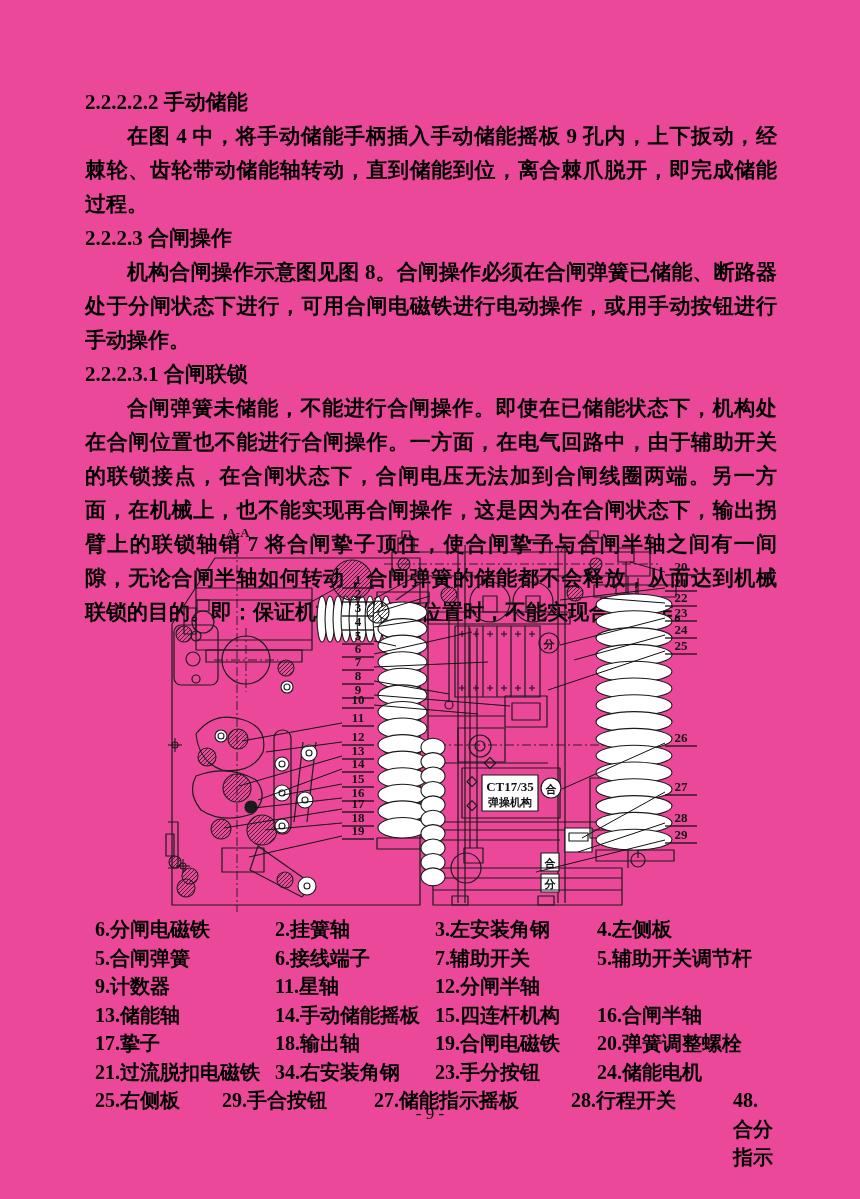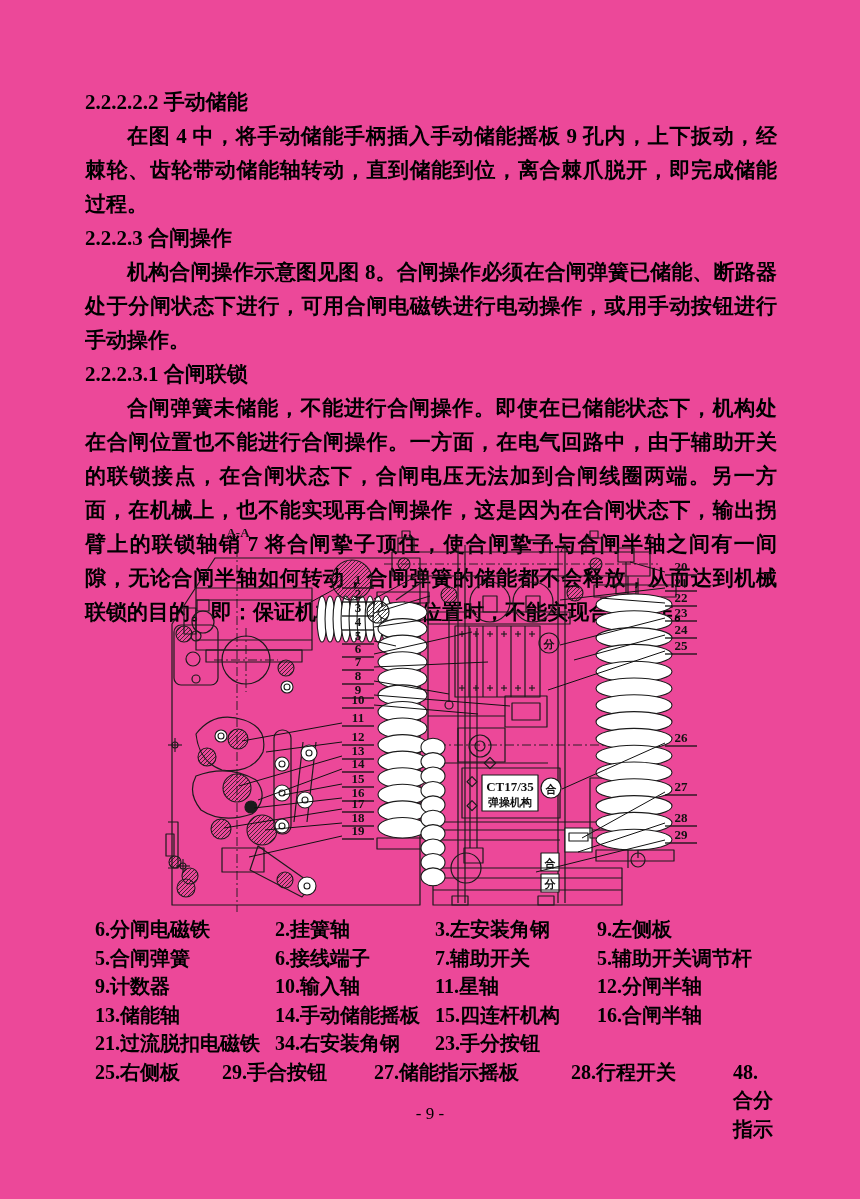--- a/index.html
+++ b/index.html
@@ -368,44 +368,50 @@
           <line x1="665" y1="840" x2="536" y2="872" stroke="#111" stroke-width="1"></line>
         </g>
     </svg>
   </div>
 
   <div class="parts">
     <div class="parts-row">
       <span>6.分闸电磁铁</span>
         <span>2.挂簧轴</span>
         <span>3.左安装角钢</span>
-        <span>9.左侧板</span>
+        <span>4.左侧板</span>
     </div>
     <div class="parts-row">
       <span>5.合闸弹簧</span>
         <span>6.接线端子</span>
         <span>7.辅助开关</span>
         <span>5.辅助开关调节杆</span>
     </div>
     <div class="parts-row">
       <span>9.计数器</span>
-        <span>10.输入轴</span>
         <span>11.星轴</span>
         <span>12.分闸半轴</span>
     </div>
     <div class="parts-row">
       <span>13.储能轴</span>
         <span>14.手动储能摇板</span>
         <span>15.四连杆机构</span>
         <span>16.合闸半轴</span>
     </div>
     <div class="parts-row">
+      <span>17.挚子</span>
+        <span>18.输出轴</span>
+        <span>19.合闸电磁铁</span>
+        <span>20.弹簧调整螺栓</span>
+    </div>
+    <div class="parts-row">
       <span>21.过流脱扣电磁铁</span>
         <span>34.右安装角钢</span>
         <span>23.手分按钮</span>
+        <span>24.储能电机</span>
     </div>
     <div class="parts-row last">
       <span>25.右侧板</span>
         <span>29.手合按钮</span>
         <span>27.储能指示摇板</span>
         <span>28.行程开关</span>
         <span>48.合分指示</span>
     </div>
   </div>
 

